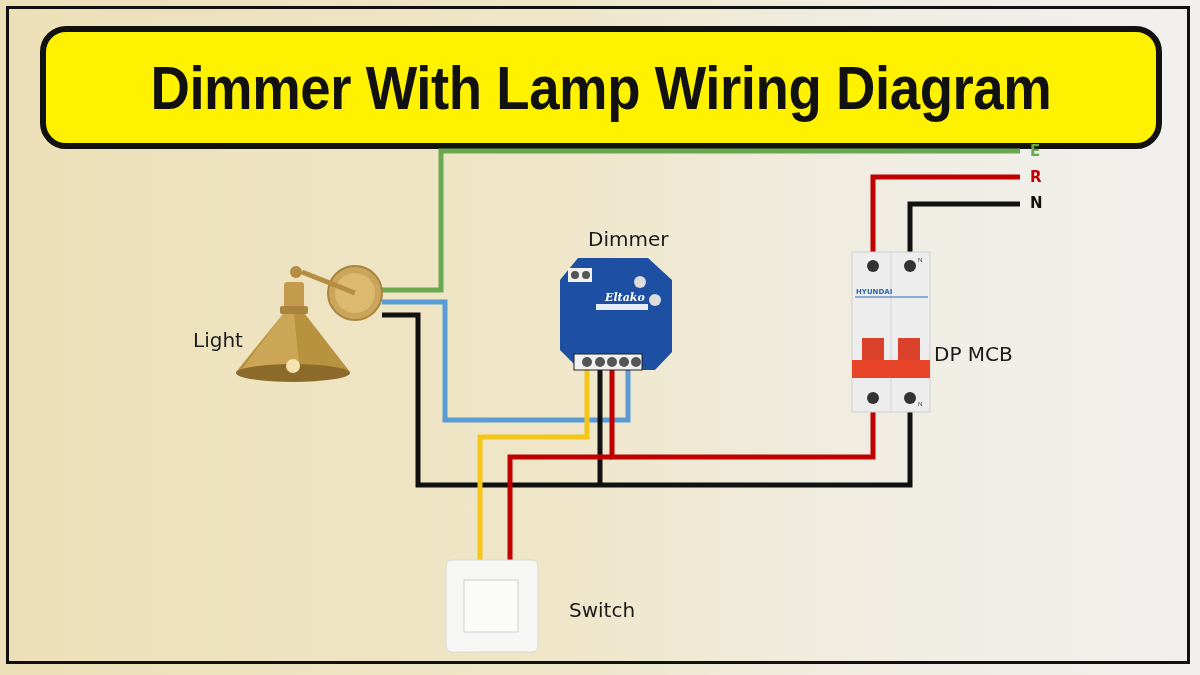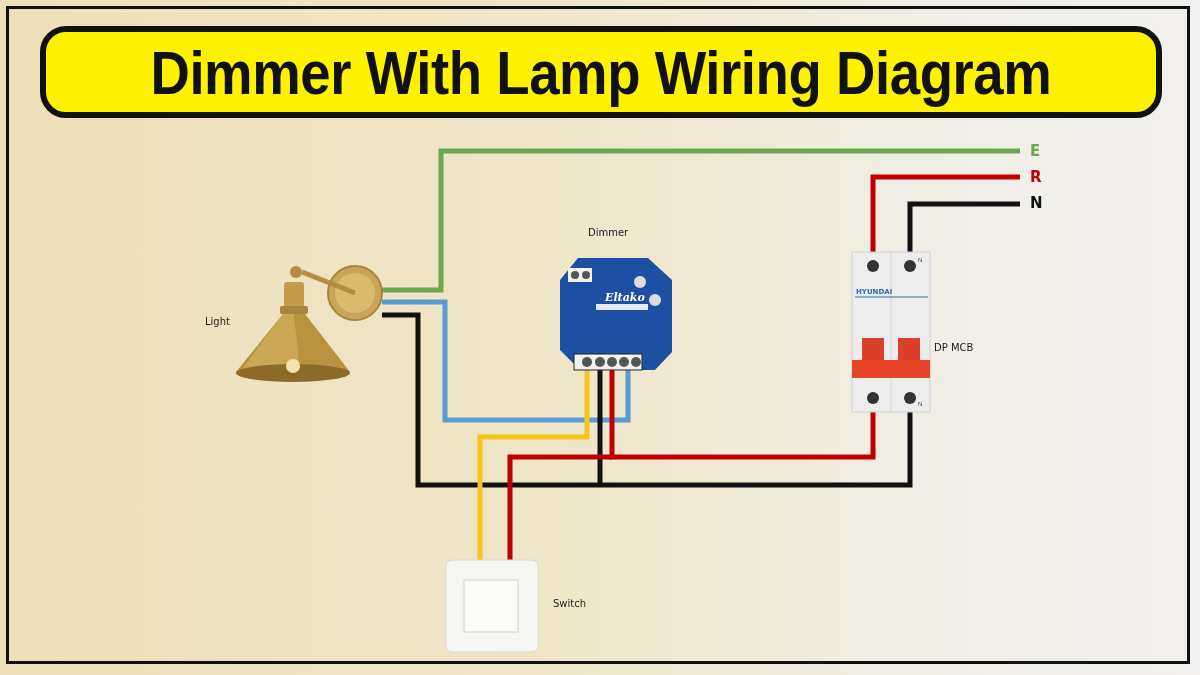--- a/index.html
+++ b/index.html
@@ -6,27 +6,27 @@
   body {
     width: 1200px; height: 675px; overflow: hidden;
     background: #efe4c2;
     font-family: "Liberation Sans", sans-serif;
   }
   .canvas { position: relative; width: 1200px; height: 675px;
     background: linear-gradient(90deg, #ede0b8 0%, #efe6c8 45%, #f0ede4 75%, #f1f0ee 100%);
   }
   .frame { position: absolute; left: 6px; top: 6px; width: 1184px; height: 658px;
     border: 3px solid #111; box-sizing: border-box; }
-  .title-box { position: absolute; left: 40px; top: 26px; width: 1122px; height: 92px;
+  .title-box { position: absolute; left: 40px; top: 26px; width: 1122px; height: 123px;
     background: #fff200; border: 6px solid #111; border-radius: 26px; box-sizing: border-box;
     display: flex; align-items: center; justify-content: center; }
   .title-text { font-family: "Liberation Sans", sans-serif; font-weight: bold; font-size: 62px;
     color: #111; letter-spacing: -0.5px; transform: scaleX(0.88); white-space: nowrap; }
   svg.wires { position: absolute; left: 0; top: 0; }
-  .label { position: absolute; font-family: "DejaVu Sans", sans-serif; font-size: 10px; color: #1a1a1a; }
+  .label { position: absolute; font-family: "DejaVu Sans", sans-serif; font-size: 20px; color: #1a1a1a; }
   .line-label { position: absolute; font-family: "DejaVu Sans", sans-serif; font-size: 15px; font-weight: bold; }
 </style>
 </head>
 <body>
 
 <div class="canvas">
   <div class="frame"></div>
 
   <div class="title-box">
     <span class="title-text">Dimmer With Lamp Wiring Diagram</span>
@@ -95,21 +95,21 @@
       <text x="918" y="262" font-size="6" fill="#333">N</text>
       <text x="918" y="406" font-size="6" fill="#333">N</text>
     </g>
 
     <g>
       <rect x="446" y="560" width="92" height="92" rx="6" fill="#f6f6f4" stroke="#d8d8d4"></rect>
       <rect x="464" y="580" width="54" height="52" fill="#fbfbfa" stroke="#d0d0cc"></rect>
     </g>
   </svg>
 
-  <span class="label" style="left:193px;top:316px;margin-left:12px;">Light</span>
+  <span class="label" style="left:193px;top:328px;">Light</span>
   <span class="label" style="left:588px;top:227px;">Dimmer</span>
   <span class="label" style="left:934px;top:342px;">DP MCB</span>
-  <span class="label" style="left:553px;top:598px;">Switch</span>
+  <span class="label" style="left:569px;top:598px;">Switch</span>
 
   <span class="line-label" style="left: 1030px; top: 142px; color: rgb(106, 168, 79);">E</span>
   <span class="line-label" style="left: 1030px; top: 168px; color: rgb(192, 0, 0);">R</span>
   <span class="line-label" style="left: 1030px; top: 194px; color: rgb(17, 17, 17);">N</span>
 </div>
 
 </body></html>

